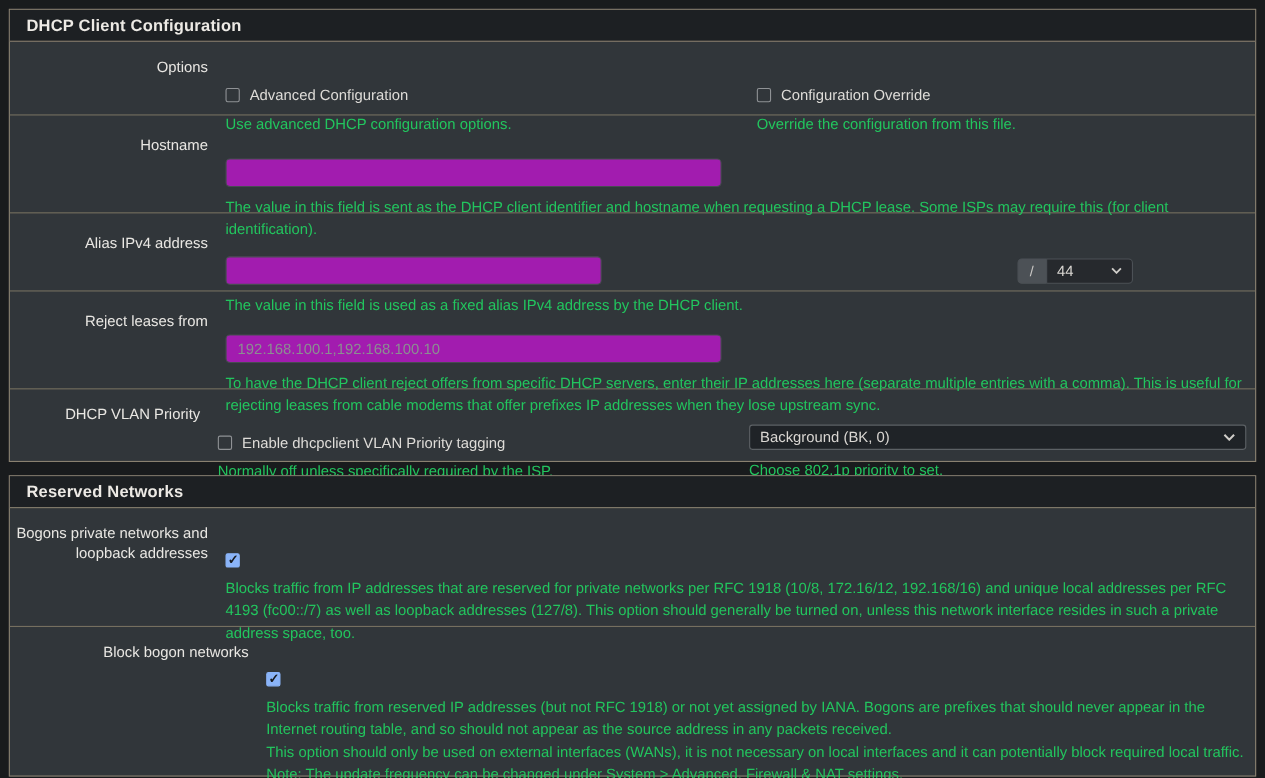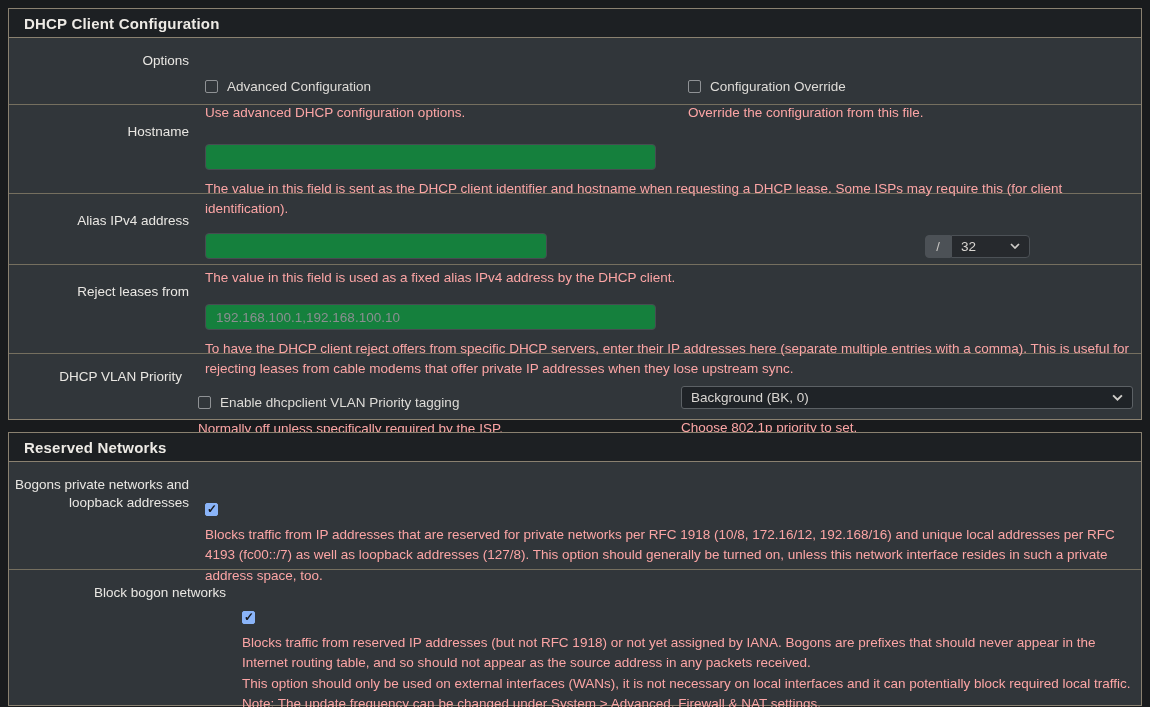--- a/index.html
+++ b/index.html
@@ -10,34 +10,34 @@
   #panel-reserved { top:432px; }
   .panel-header { background:#1d2023; height:29px; line-height:29px; padding:0 15px;
                   border-bottom:1px solid #8a8170; font-weight:bold; font-size:15px;
                   color:#edeae5; letter-spacing:.2px; }
   .frow { display:flex; }
   .frow:not(:last-child) { border-bottom:1px solid #756f5f; }
   .col-label { width:196px; padding:14px 16px 0 0; text-align:right;
                font-weight:normal; font-size:13.5px; color:#e9e7e3; line-height:1.35; }
   .col-content { flex:1; padding:13px 8px 0 0; font-size:13.5px; color:#d6d3cf;margin-top:26px; }
   .pad-lg .col-label { padding-top:18px; }
-  .help { margin-top:9px; font-size:13.5px; color:#fca5a5; line-height:1.5; }
+  .help { margin-top:9px; font-size:13.5px; color:#22c55e; line-height:1.5; }
   .help + .help { margin-top:0; }
   .cb-line { display:flex; align-items:center; margin-top:2px; }
   .cb { display:inline-block; width:13px; height:13px; border:1px solid #8f9295;
         border-radius:2px; margin-right:9px; background:transparent; position:relative;
         cursor:pointer; flex:0 0 13px; }
   .cb.checked { background:#8ab4f8; border-color:#8ab4f8; }
   .cb.checked::after { content:"✓"; position:absolute; left:1px; top:-2px;
                        font-size:12px; font-weight:bold; color:#17191c; }
   .cb-label { font-size:13.5px; color:#dedcd8; }
   .split { display:flex; }
   .split > .half-a { width:483px; }
   .split > .half-b { flex:1; }
-  .text-input { background:#15803d; border:1px solid #474c51; border-radius:4px;
+  .text-input { background:#a21caf; border:1px solid #474c51; border-radius:4px;
                 height:26px; padding:0 10px; color:#dcdad6; font-size:13.5px;
                 width:451px; font-family:inherit; outline:none; }
   .text-input::placeholder { color:#8b8e91; }
   .input-sm { width:342px; }
   .alias-line { display:flex; align-items:center; }
   .mask-group { display:flex; margin-left:378px; height:23px; border-radius:4px; overflow:visible; }
   .mask-addon { width:26px; background:#4c5156; color:#cbc9c6; font-size:13px;
                 display:flex; align-items:center; justify-content:center;
                 border:1px solid #4c5156; border-radius:4px 0 0 4px; }
   .select { background:#1f2327; border:1px solid #5c6165; border-radius:3px; height:23px;
@@ -91,38 +91,38 @@
   </div>
 
   <div class="frow h-alias pad-lg">
     <div class="col-label">Alias IPv4 address</div>
     <div class="col-content">
       <div class="alias-line">
         <input type="text" class="text-input input-sm" value="" style="">
         <div class="mask-group">
           <span class="mask-addon">/</span>
           <div class="select select-mask">
-            <span>32</span>
+            <span>44</span>
             <span class="chev">
               <svg width="10" height="6" viewBox="0 0 10 6">
                   <path d="M1 1l4 4 4-4" stroke="#cfcdc9" stroke-width="1.7" fill="none"></path>
                 </svg>
             </span>
           </div>
         </div>
       </div>
       <div class="help">The value in this field is used as a fixed alias IPv4 address by the DHCP client.</div>
     </div>
   </div>
 
   <div class="frow h-reject pad-lg">
     <div class="col-label">Reject leases from</div>
     <div class="col-content">
       <input type="text" class="text-input" placeholder="192.168.100.1,192.168.100.10" style="">
-      <div class="help">To have the DHCP client reject offers from specific DHCP servers, enter their IP addresses here (separate multiple entries with a comma). This is useful for rejecting leases from cable modems that offer private IP addresses when they lose upstream sync.</div>
+      <div class="help">To have the DHCP client reject offers from specific DHCP servers, enter their IP addresses here (separate multiple entries with a comma). This is useful for rejecting leases from cable modems that offer prefixes IP addresses when they lose upstream sync.</div>
     </div>
   </div>
 
   <div class="frow h-vlan">
     <div class="col-label">DHCP VLAN Priority</div>
     <div class="col-content split">
       <div class="half-a">
         <div class="cb-line">
           <span class="cb"></span>
           <span class="cb-label">Enable dhcpclient VLAN Priority tagging</span>

